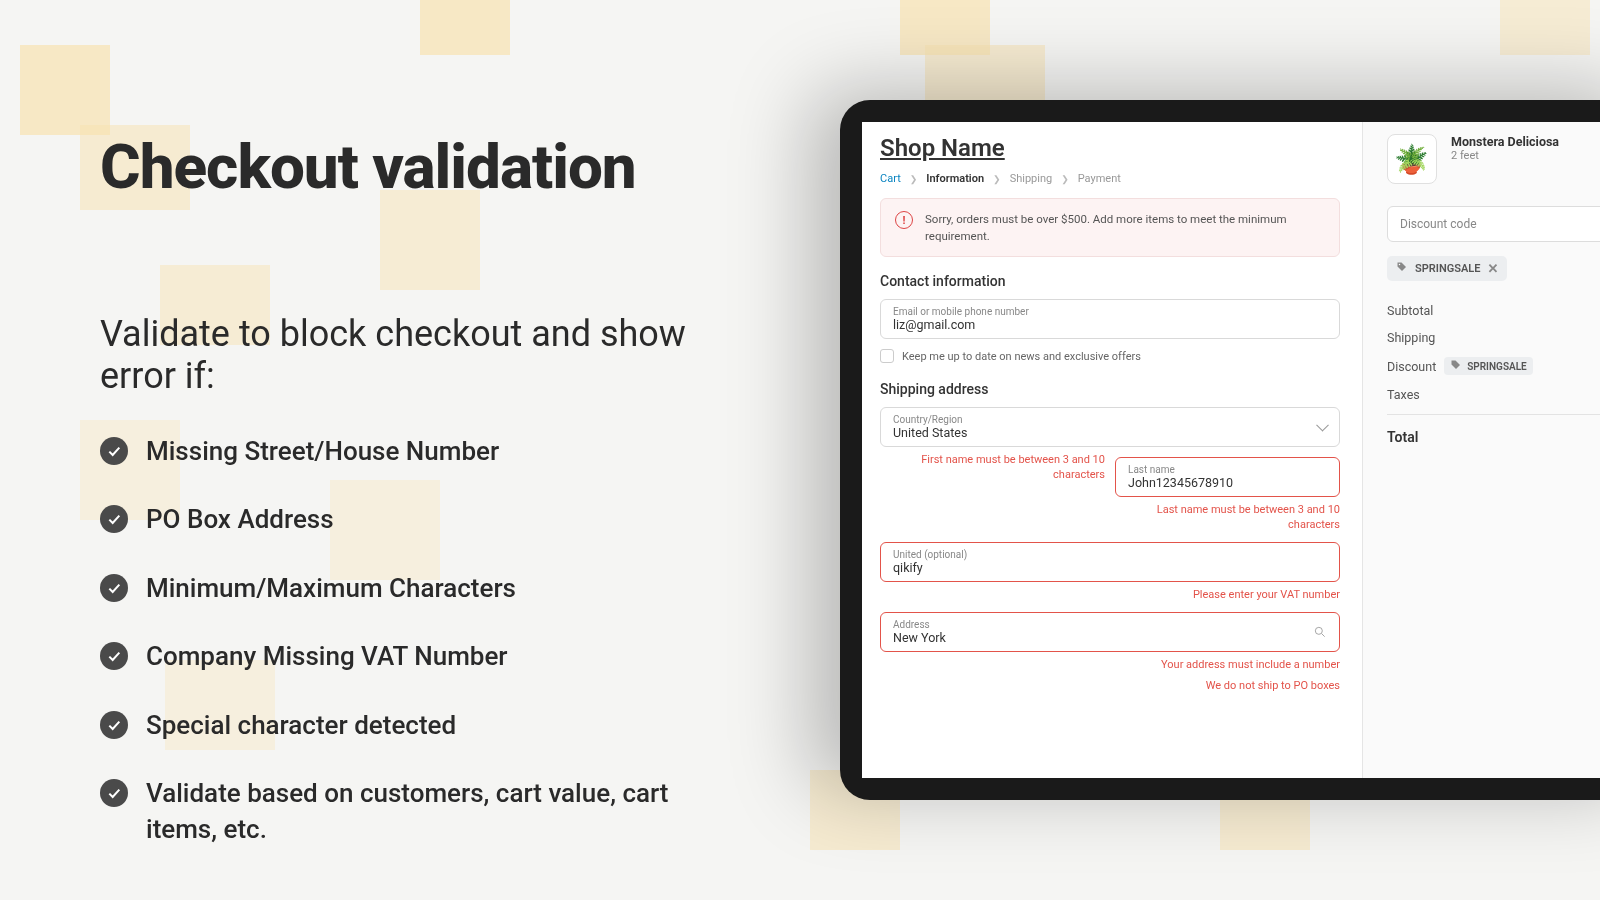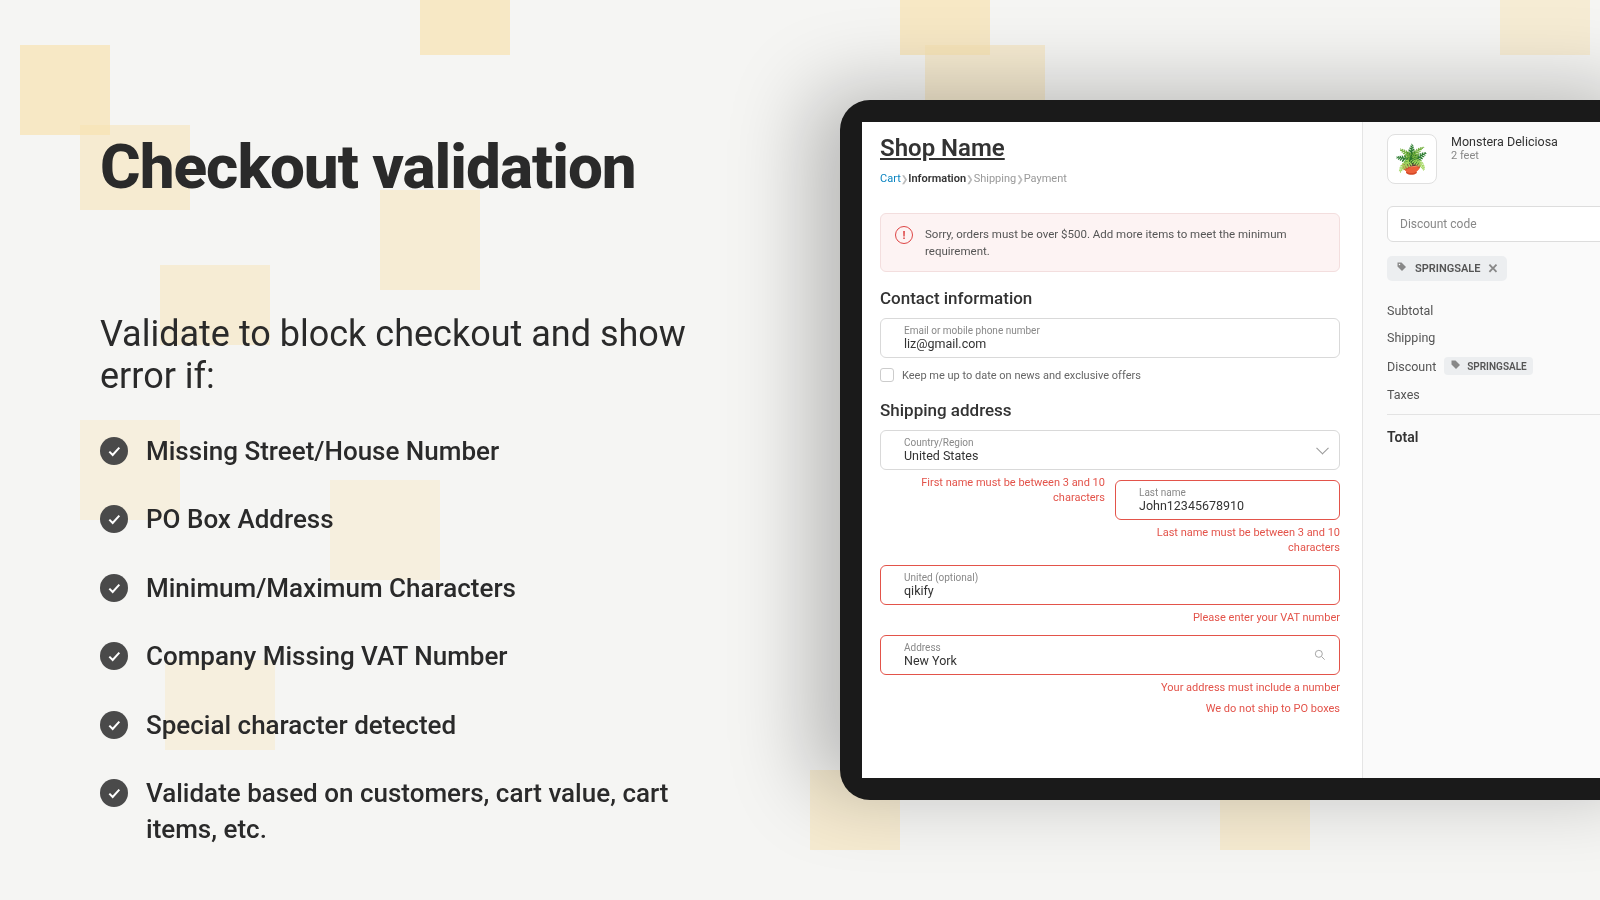--- a/index.html
+++ b/index.html
@@ -89,22 +89,22 @@
     padding: 12px 0 0 24px;
     background: #fafafa;
     border-left: 1px solid #e5e5e5;
     font-size: 12.5px;
     color: #555;
   }
   .shop-name {
     font-size: 24px; font-weight: 600; color: #333; margin-bottom: 10px; text-decoration: underline;
   }
   .breadcrumb {
-    display: flex; align-items: center; 
-    font-size: 11px; margin-bottom: 28px;
+    display: flex; align-items: center; gap: 9px;
+    font-size: 11px; margin-bottom: 13px;
   }
   .bc-cart { color: #0a84c1; }
   .bc-current { font-weight: 600; color: #333; }
   .bc-dim { color: #999; }
   .chev { color: #bbb; font-size: 9px; }
 
   .error-banner {
     background: #fdf3f3;
     border: 1px solid #f3dede;
     border-radius: 6px;
@@ -113,26 +113,26 @@
     margin-bottom: 16px;
   }
   .warn-icon {
     width: 18px; height: 18px; flex:0 0 18px;
     border: 1.5px solid #d44; border-radius: 50%;
     display:flex;align-items:center;justify-content:center;
     color:#d44; font-size:11px; font-weight:700;
   }
   .error-banner-text { font-size: 11.5px; color: #555; line-height: 1.45; }
 
-  .section-label { font-size: 17px; font-weight: 500; color: #333; margin-bottom: 10px; }
+  .section-label { font-size: 14px; font-weight: 500; color: #333; margin-bottom: 10px; }
 
   .field {
     border: 1px solid #d9d9d9;
     border-radius: 6px;
-    padding: 6px 23px;
+    padding: 6px 12px;
     background: #fff;
     position: relative;
     margin-bottom: 10px;
   }
   .field.error { border-color: #e3534a; }
   .field-label { font-size: 10px; color: #888; display:block; margin-bottom:0px; }
   .field-value { font-size: 12.5px; color: #333; }
   .field-select::after {
     content: ""; position: absolute; right: 12px; top: 50%;
     width: 8px; height: 8px; border-right:1.5px solid #999; border-bottom:1.5px solid #999;
@@ -152,21 +152,21 @@
   }
   .search-icon svg { width:14px; height:14px; stroke:#999; fill:none; stroke-width:1.5;}
 
   
   .product-row { display:flex; gap:14px; margin-bottom: 22px; align-items:flex-start;}
   .thumb {
     width:50px; height:50px; background:#fff; border:1px solid #e0e0e0; border-radius:8px;
     display:flex; align-items:center; justify-content:center; font-size:28px;
     position:relative;
   }
-  .prod-name { font-size:12.5px; font-weight:400; color:#333; }
+  .prod-name { font-size:12.5px; font-weight:700; color:#333; }
   .prod-variant { font-size:11px; color:#888; }
 
   .discount-input {
     border:1px solid #ddd; background:#fff; border-radius:6px;
     padding:10px 12px; font-size:12px; color:#888; margin-bottom:14px;
   }
   .tag {
     display:inline-flex; align-items:center; gap:7px;
     background:#eceef0; border-radius:5px; padding:5px 9px;
     font-size:11px; font-weight:600; color:#555;

